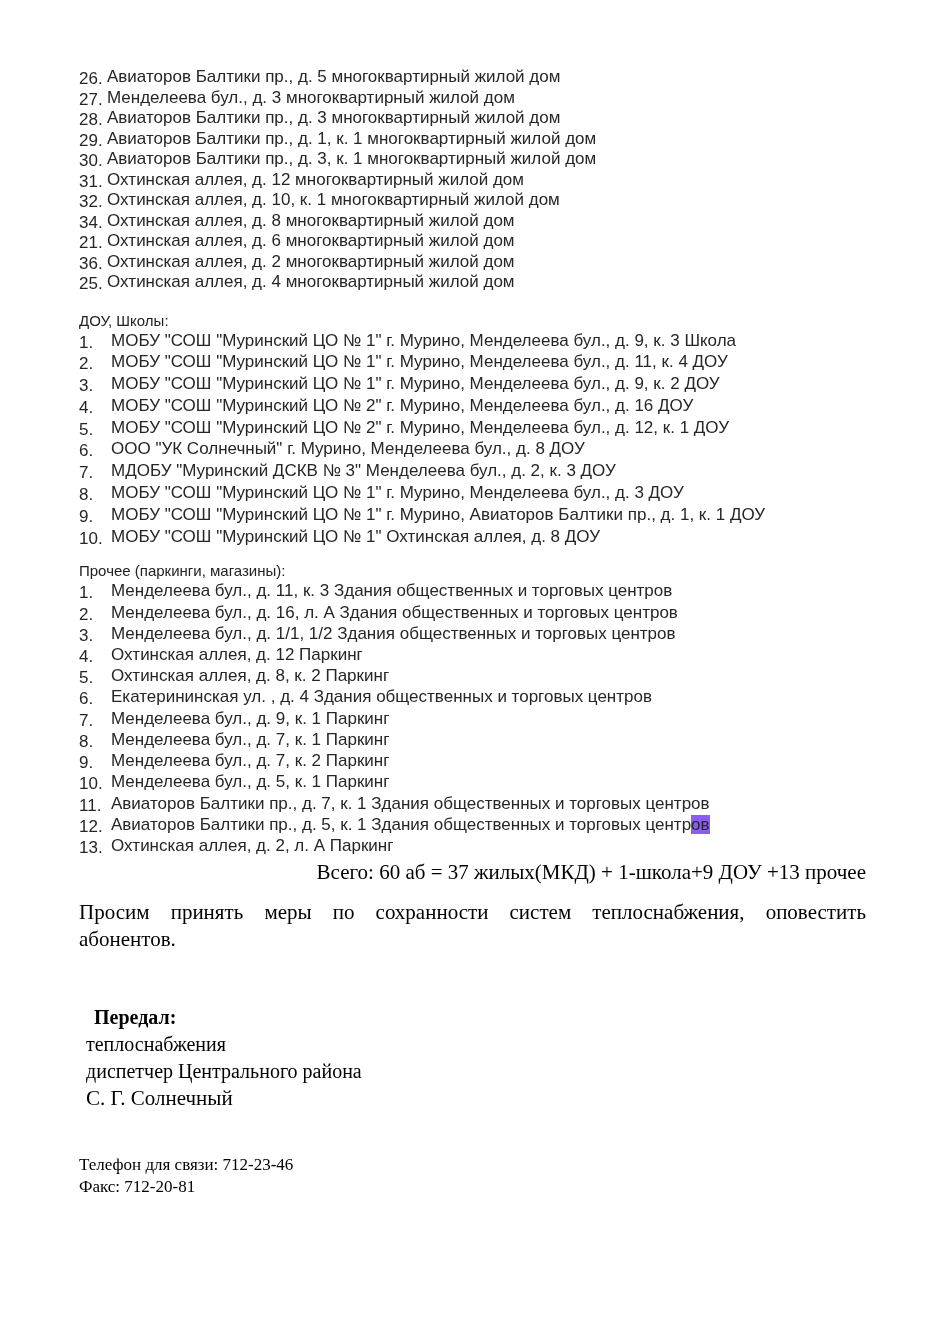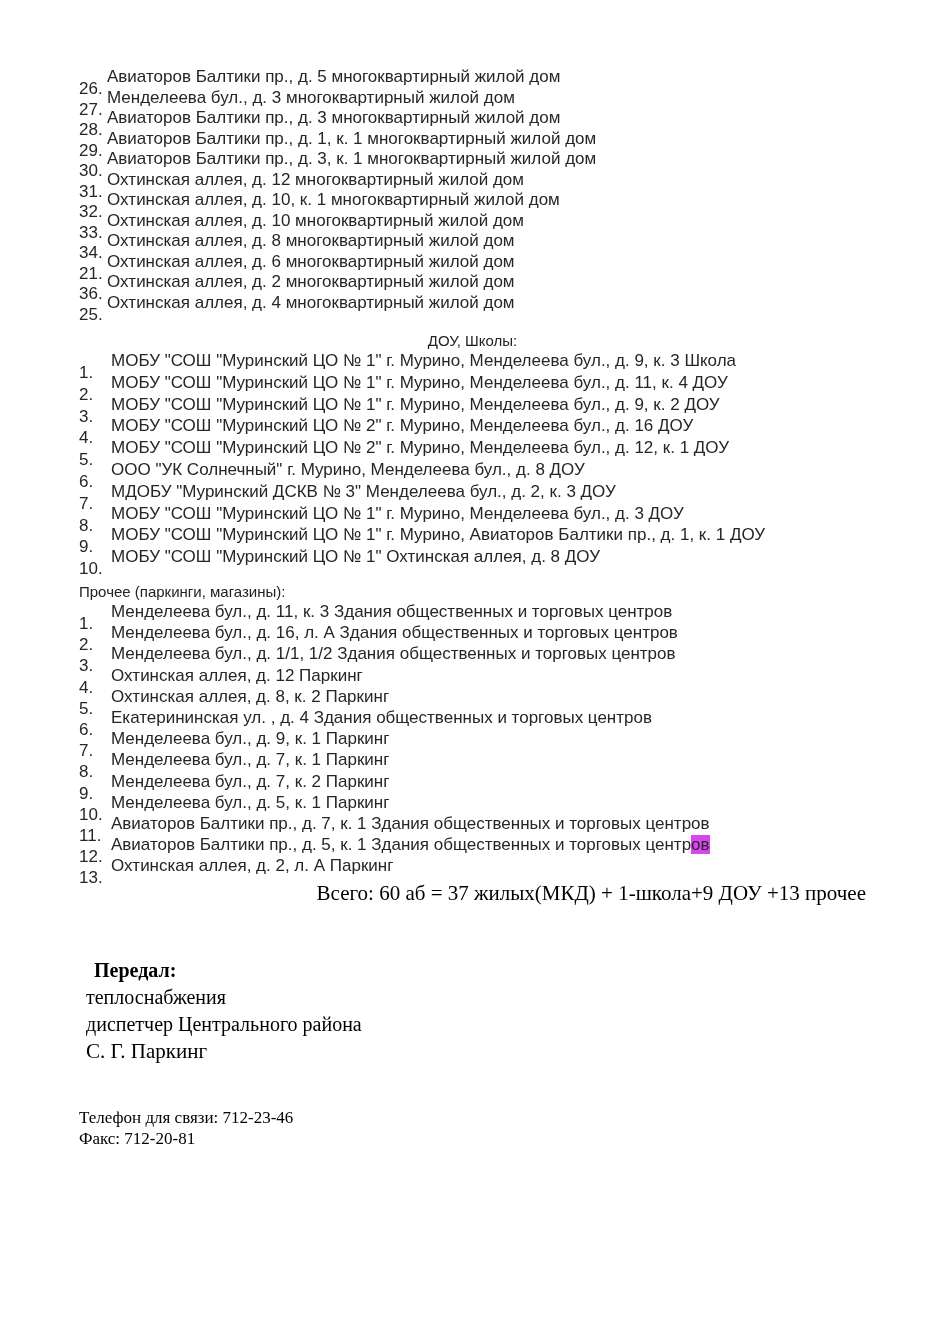--- a/index.html
+++ b/index.html
@@ -10,27 +10,27 @@
     margin: 0 auto;
     background: #ffffff;
     box-sizing: border-box;
     padding: 67px 79px 0 79px;
     font-family: "Liberation Sans", sans-serif;
     color: #262626;
     overflow: hidden;
   }
   ol.numlist { list-style: none; margin: 0; padding: 0; }
   ol.numlist li { position: relative; }
-  .num { position: absolute; left: 0; top: 12px; }
+  .num { position: absolute; left: 0; top: 2px; }
 
   .list1 { margin-left: 26px; }
   .list1 li { font-size: 17px; line-height: 20.5px; padding-left: 28px; }
 
   .heading { font-size: 15px; line-height: 18px; color: #222222; }
-  .heading-schools { margin-top: 19px; text-align: center; }
+  .heading-schools { margin-top: 19px; }
   .heading-other   { margin-top: 15px; }
 
   .list2 { margin-left: 26px; margin-top: 15px; }
   .list2 li { font-size: 17px; line-height: 21.8px; padding-left: 32px; }
 
   .list3 { margin-left: 26px; margin-top: 14px; }
   .list3 li { font-size: 17px; line-height: 21.2px; padding-left: 32px; }
 
   .serif { font-family: "Liberation Serif", serif; color: #000000; }
 
@@ -56,36 +56,35 @@
   }
   .signature .sig-label { font-weight: bold; margin-left: 8px; }
   .signature .sig-name { font-size: 21px; }
 
   .contacts {
     margin-top: 42px;
     font-size: 17px;
     line-height: 21.5px;
   }
 
-  .sel { background: #d946ef; }
+  .sel { background: #8b5cf6; }
 </style>
 </head>
 <body>
 
 <div class="page">
 
   <ol class="numlist list1">
     <li><span class="num">26.</span><span class="txt">Авиаторов Балтики пр., д. 5 многоквартирный жилой дом</span></li>
     <li><span class="num">27.</span><span class="txt">Менделеева бул., д. 3 многоквартирный жилой дом</span></li>
     <li><span class="num">28.</span><span class="txt">Авиаторов Балтики пр., д. 3 многоквартирный жилой дом</span></li>
     <li><span class="num">29.</span><span class="txt">Авиаторов Балтики пр., д. 1, к. 1 многоквартирный жилой дом</span></li>
     <li><span class="num">30.</span><span class="txt">Авиаторов Балтики пр., д. 3, к. 1 многоквартирный жилой дом</span></li>
     <li><span class="num">31.</span><span class="txt">Охтинская аллея, д. 12 многоквартирный жилой дом</span></li>
     <li><span class="num">32.</span><span class="txt">Охтинская аллея, д. 10, к. 1 многоквартирный жилой дом</span></li>
-    <li><span class="num">33.</span><span class="txt">Охтинская аллея, д. 10 многоквартирный жилой дом</span></li>
     <li><span class="num">34.</span><span class="txt">Охтинская аллея, д. 8 многоквартирный жилой дом</span></li>
     <li><span class="num">21.</span><span class="txt">Охтинская аллея, д. 6 многоквартирный жилой дом</span></li>
     <li><span class="num">36.</span><span class="txt">Охтинская аллея, д. 2 многоквартирный жилой дом</span></li>
     <li><span class="num">25.</span><span class="txt">Охтинская аллея, д. 4 многоквартирный жилой дом</span></li>
   </ol>
 
   <div class="heading heading-schools">ДОУ, Школы:</div>
 
   <ol class="numlist list2">
     <li><span class="num">1.</span><span class="txt">МОБУ "СОШ "Муринский ЦО № 1" г. Мурино, Менделеева бул., д. 9, к. 3 Школа</span></li>
@@ -115,26 +114,30 @@
     <li><span class="num">10.</span><span class="txt">Менделеева бул., д. 5, к. 1 Паркинг</span></li>
     <li><span class="num">11.</span><span class="txt">Авиаторов Балтики пр., д. 7, к. 1 Здания общественных и торговых центров</span></li>
     <li><span class="num">12.</span>
       <span class="txt"><span>Авиаторов Балтики пр., д. 5, к. 1 Здания общественных и торговых центр</span><span class="sel">ов</span></span>
     </li>
     <li><span class="num">13.</span><span class="txt">Охтинская аллея, д. 2, л. А Паркинг</span></li>
   </ol>
 
   <div class="serif total-line">Всего: 60 аб = 37 жилых(МКД) + 1-школа+9 ДОУ +13 прочее</div>
 
+  <div class="serif notice">
+    <div class="justify-line">Просим принять меры по сохранности систем теплоснабжения, оповестить</div>
+    <div>абонентов.</div>
+  </div>
 
   <div class="serif signature">
     <div class="sig-label">Передал:</div>
     <div>теплоснабжения</div>
     <div>диспетчер Центрального района</div>
-    <div class="sig-name">С. Г. Паркинг</div>
+    <div class="sig-name">С. Г. Солнечный</div>
   </div>
 
   <div class="serif contacts">
     <div>Телефон для связи: 712-23-46</div>
     <div>Факс: 712-20-81</div>
   </div>
 
 </div>
 
 </body></html>

